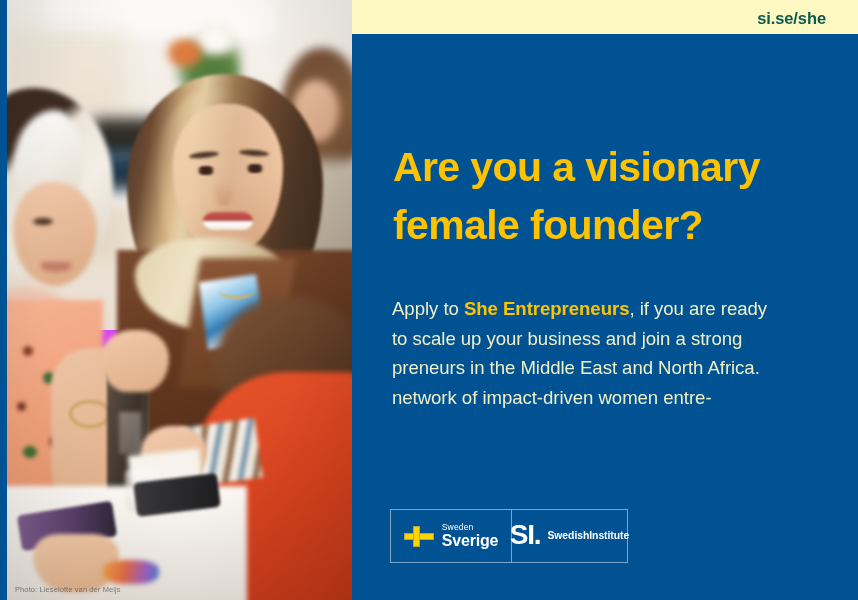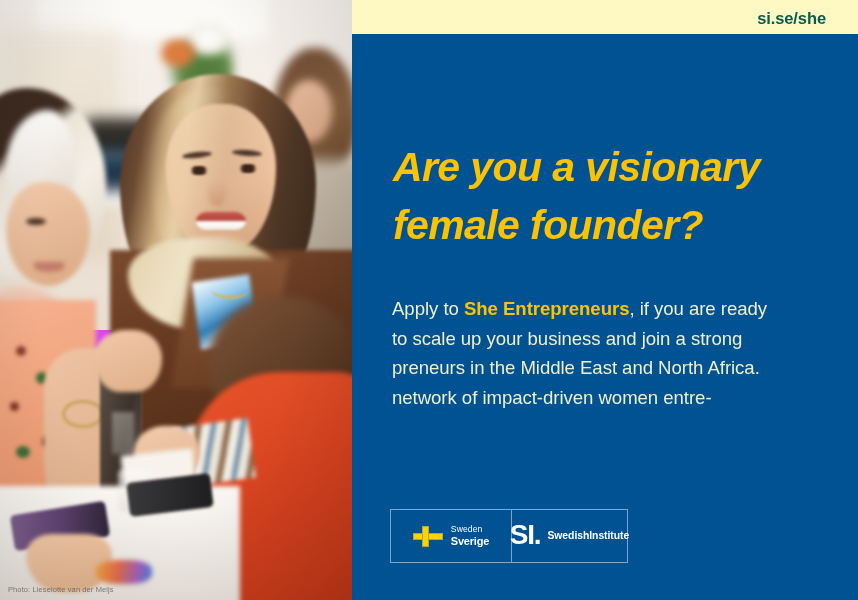--- a/index.html
+++ b/index.html
@@ -15,21 +15,21 @@
     position: relative;
     width: 858px;
     height: 600px;
     overflow: hidden;
     background: #005293;
   }
 
   
   .photo-pane {
     position: absolute;
-    left: 0;
+    left: 7px;
     top: 0;
     width: 352px;
     height: 600px;
     overflow: hidden;
     background: #d946ef;
   }
 
   
   .ph-room {
     position: absolute;
@@ -451,21 +451,21 @@
     left: 393px;
     top: 138px;
     width: 450px;
     color: #fdc300;
     font-size: 41px;
     font-weight: bold;
     line-height: 1.42;
     letter-spacing: -0.6px;
     font-family: "Liberation Sans", sans-serif;
   }
-  .headline .hl-line { display: block; font-style: italic; }
+  .headline .hl-line { display: block; }
 
   .bodycopy {
     position: absolute;
     left: 392px;
     top: 294px;
     width: 450px;
     color: #eff0c8;
     font-size: 18.6px;
     line-height: 1.59;
     letter-spacing: -0.05px;
@@ -521,21 +521,21 @@
     line-height: 1;
     color: #ffffff;
   }
   .sweden-words .w-en {
     font-size: 8.6px;
     letter-spacing: .1px;
     margin-bottom: 2px;
     font-family: "Liberation Sans", sans-serif;
   }
   .sweden-words .w-sv {
-    font-size: 11px;
+    font-size: 16px;
     font-weight: bold;
     letter-spacing: -0.2px;
     font-family: "Liberation Sans", sans-serif;
   }
 
   .si-mark {
     font-size: 28px;
     font-weight: bold;
     color: #ffffff;
     line-height: 1;

